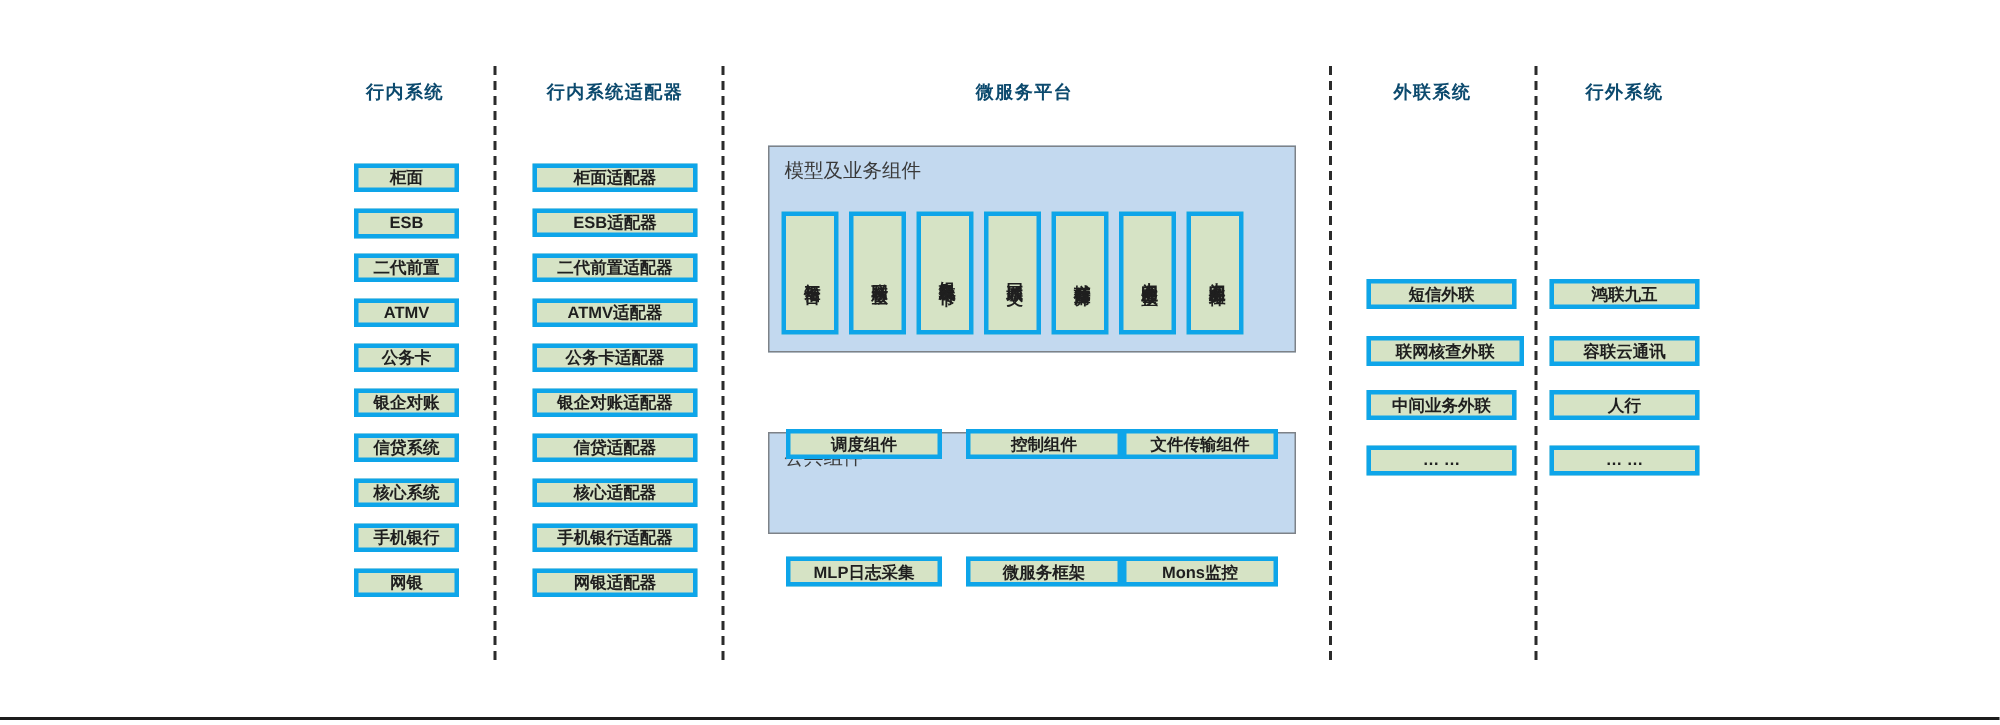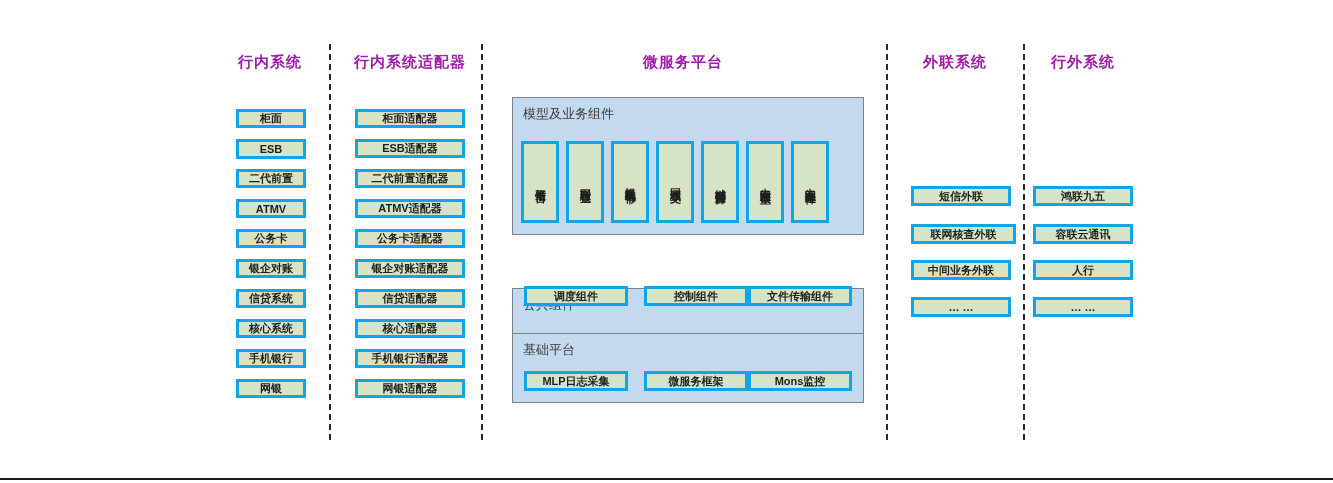--- a/index.html
+++ b/index.html
@@ -15,23 +15,23 @@
   .divider{
     position:absolute;
     width:0;
     border-left:2px dashed #2b2b2b;
   }
 
   
   .col-title{
     position:absolute;
     text-align:center;
-    font-size:15px;
+    font-size:12px;
     font-weight:bold;
-    color:#a21caf;
+    color:#0c4a6e;
     letter-spacing:1px;
     white-space:nowrap;
   }
 
   
   .node{
     position:absolute;
     box-sizing:border-box;
     background:#d6e3c5;
     border:3px solid #0ea5e9;
@@ -124,23 +124,20 @@
   <div class="node vert" style="left:746px;top:141px;width:38px;height:82px;">中间业务模型</div>
   <div class="node vert" style="left:791px;top:141px;width:38px;height:82px;">中间业务组件</div>
 
   <div class="panel" style="left:512px;top:250px;width:352px;height:68px;margin-top:38px;">
     <div class="panel-title">公共组件</div>
   </div>
   <div class="node" style="left:524px;top:286px;width:104px;height:20px;">调度组件</div>
   <div class="node" style="left:644px;top:286px;width:104px;height:20px;">控制组件</div>
   <div class="node" style="left:748px;top:286px;width:104px;height:20px;">文件传输组件</div>
 
-  <div class="panel" style="left:512px;top:333px;width:352px;height:70px;">
-    <div class="panel-title">基础平台</div>
-  </div>
   <div class="node" style="left:524px;top:371px;width:104px;height:20px;">MLP日志采集</div>
   <div class="node" style="left:644px;top:371px;width:104px;height:20px;">微服务框架</div>
   <div class="node" style="left:748px;top:371px;width:104px;height:20px;">Mons监控</div>
 
   <div class="node" style="left:911px;top:186px;width:100px;height:20px;">短信外联</div>
   <div class="node" style="left:911px;top:224px;width:105px;height:20px;">联网核查外联</div>
   <div class="node" style="left:911px;top:260px;width:100px;height:20px;">中间业务外联</div>
   <div class="node" style="left:911px;top:297px;width:100px;height:20px;">… …</div>
 
   <div class="node" style="left:1033px;top:186px;width:100px;height:20px;">鸿联九五</div>

